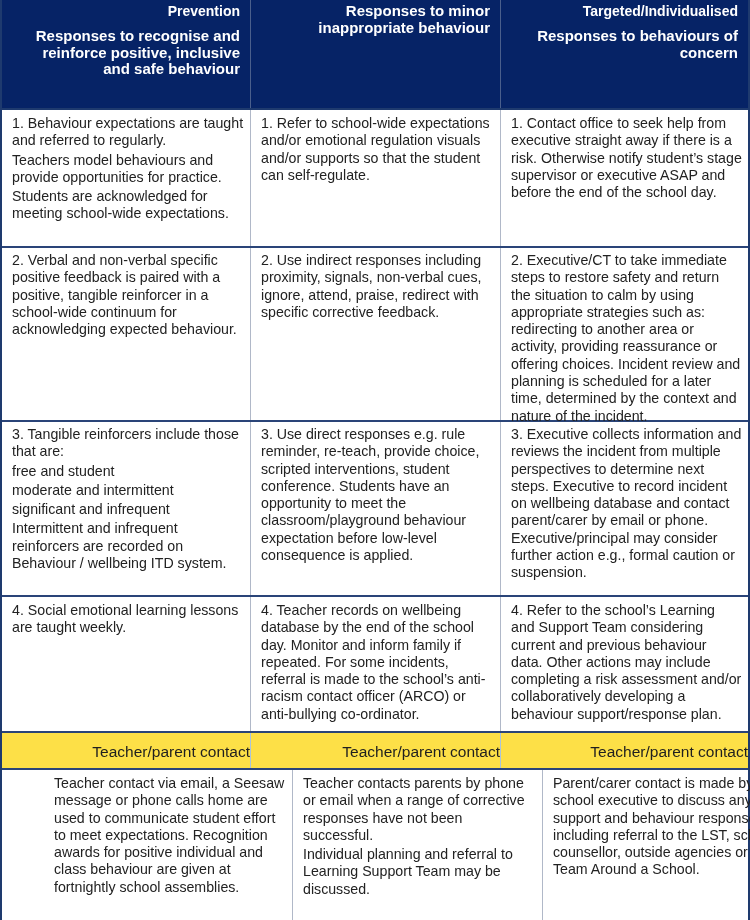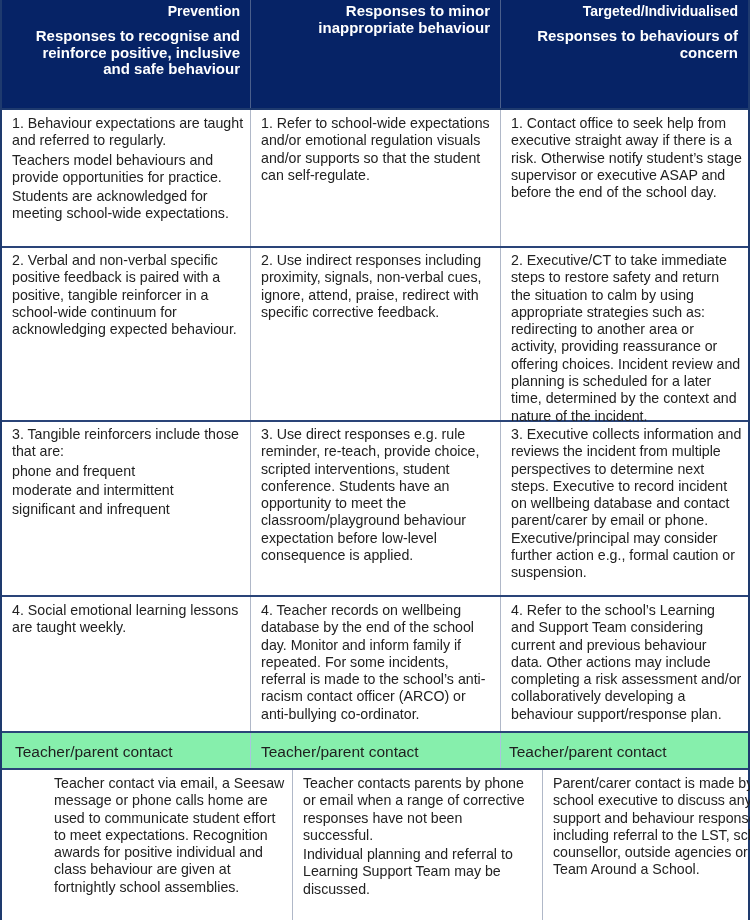--- a/index.html
+++ b/index.html
@@ -81,22 +81,23 @@
     .r3 { height: 175px; justify-content: flex-end; }
     .r4 { height: 136px; }
     .r6 { height: 186px; border-bottom: none; margin-left: 42px; }
 
     .r2 .cell { padding-top: 4px; }
     .r3 .cell { padding-top: 4px; }
 
     
     .contact-hdr {
       height: 37px;
-      background: #86efac;
+      background: #fde047;
       border-bottom: 2px solid #2a4478;
+      text-align: right;
     }
     .contact-hdr .cell {
       font-size: 15.5px;
       line-height: 37px;
       padding-left: 13px;
       color: #1f1f1f;
       border-right: 1px solid #a9c4dc;
     }
     .contact-hdr .cell:nth-child(2) { padding-left: 10px; }
     .contact-hdr .cell:nth-child(3) { padding-left: 8px; }
@@ -143,23 +144,24 @@
       <p>2. Use indirect responses including proximity, signals, non-verbal cues, ignore, attend, praise, redirect with specific corrective feedback.</p>
     </div>
     <div class="cell">
       <p>2. Executive/CT to take immediate steps to restore safety and return the situation to calm by using appropriate strategies such as: redirecting to another area or activity, providing reassurance or offering choices. Incident review and planning is scheduled for a later time, determined by the context and nature of the incident.</p>
     </div>
   </div>
 
   <div class="row body-row r3">
     <div class="cell">
       <p>3. Tangible reinforcers include those that are:</p>
-      <p>phone and frequent</p>
+      <p>free and student</p>
       <p>moderate and intermittent</p>
       <p>significant and infrequent</p>
+      <p>Intermittent and infrequent reinforcers are recorded on Behaviour / wellbeing ITD system.</p>
     </div>
     <div class="cell">
       <p>3. Use direct responses e.g. rule reminder, re-teach, provide choice, scripted interventions, student conference. Students have an opportunity to meet the classroom/playground behaviour expectation before low-level consequence is applied.</p>
     </div>
     <div class="cell">
       <p>3. Executive collects information and reviews the incident from multiple perspectives to determine next steps. Executive to record incident on wellbeing database and contact parent/carer by email or phone. Executive/principal may consider further action e.g., formal caution or suspension.</p>
     </div>
   </div>
 
   <div class="row body-row r4">

